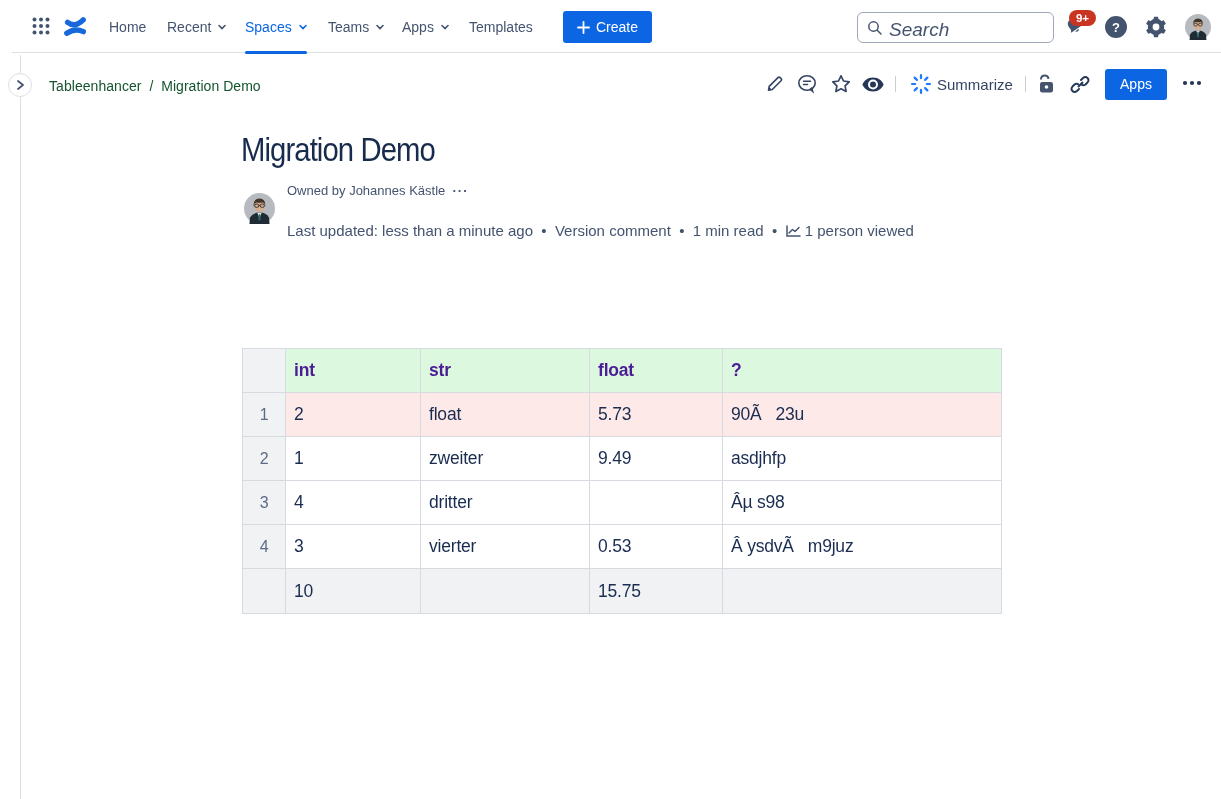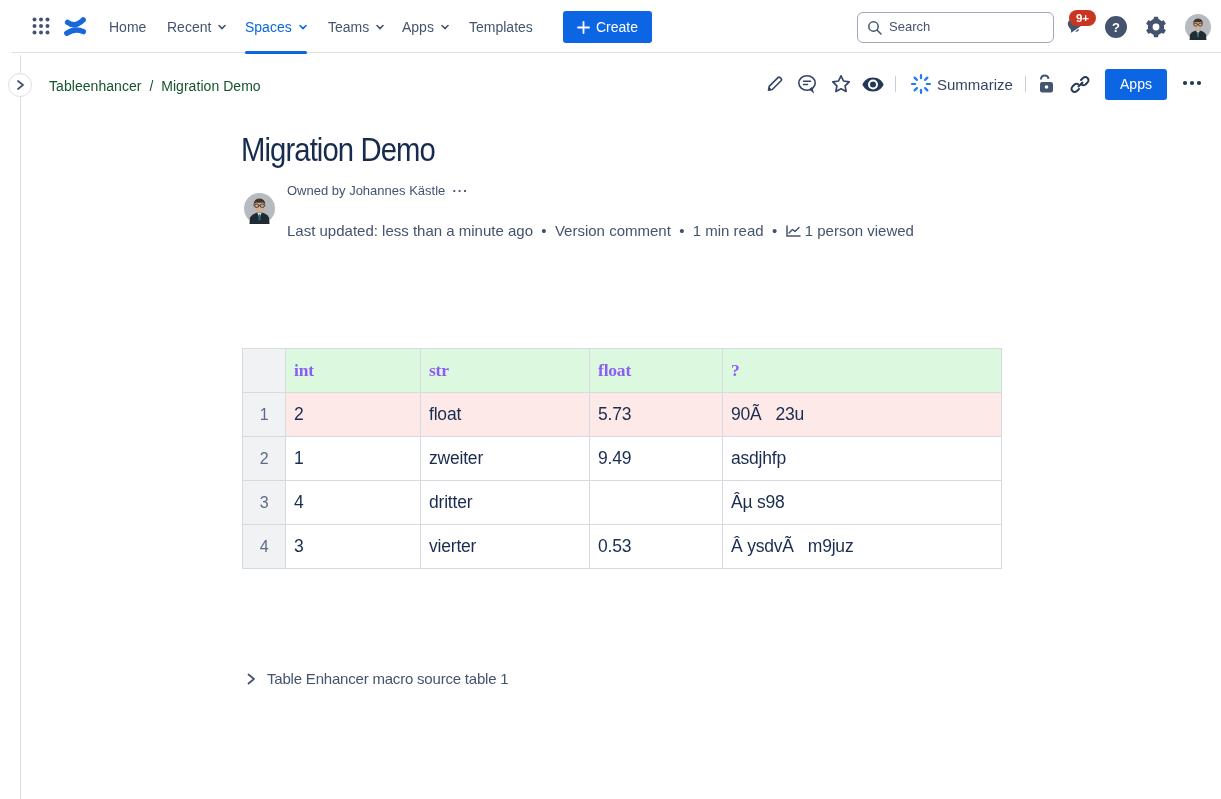--- a/index.html
+++ b/index.html
@@ -12,40 +12,40 @@
 #topbar { position:absolute; left:12px; top:0; width:1221px; height:53px;
   background:#fff; border-bottom:1px solid #DCDFE4; }
 .navitem { position:absolute; top:0; height:54px; line-height:54px;
   font-size:14px; font-weight:500; color:#44546F; white-space:nowrap; }
 .chev { display:inline-block; width:8px; height:8px; margin-left:7px; position:relative; top:-1px;}
 #createbtn { position:absolute; left:551px; top:11px; width:89px; height:32px;
   background:#0C66E4; border-radius:3px; color:#fff; font-size:14px; font-weight:500;
   text-align:center; line-height:32px; }
 #searchbox { position:absolute; left:845px; top:12px; width:197px; height:31px;
   border:1px solid #9FA8B8; border-radius:6px; background:#fff; }
-#searchbox span { position:absolute; left:31px; top:5.5px; font-size:13px; color:#44546F; }
+#searchbox span { position:absolute; left:31px; top:5.5px; font-size:19px; color:#44546F;font-style:italic; }
 
 
 #leftline { position:absolute; left:20px; top:55px; width:1px; height:744px; background:#DCDFE4; }
 #expandbtn { position:absolute; left:8px; top:73px; width:24px; height:24px; border-radius:50%;
   background:#fff; border:1px solid #DCDFE4; }
 #crumbs { position:absolute; left:49px; top:78px; font-size:14px; color:#14532d; letter-spacing:0.05px;}
 
 
 #title { position:absolute; left:241px; top:131.5px; font-size:32.5px; font-weight:500;
   color:#172B4D; letter-spacing:-1px; transform:scaleX(0.9); transform-origin:left; white-space:nowrap; }
 #byline1 { position:absolute; left:287px; top:183px; font-size:13px; color:#44546F; }
 #byline2 { position:absolute; left:287px; top:222px; font-size:15px; color:#44546F;text-align:center; }
 
 
 #tbl { position:absolute; left:242px; top:348px; border-collapse:collapse;
   font-size:17.5px; letter-spacing:-0.2px; color:#1A2C50; }
 #tbl td, #tbl th { border:1px solid #D7DBE1; padding:0 0 0 8px; text-align:left;
   height:44px; vertical-align:middle; font-weight:400; }
-#tbl th { background:#DCF9E0; font-weight:700; color:#8b5cf6;font-family:Liberation Serif, serif; }
+#tbl th { background:#DCF9E0; font-weight:700; color:#4c1d95; }
 #tbl td.num { background:#F1F2F4; text-align:center; color:#5D6B85; padding:0; font-size:16px;}
 #tbl th.num { background:#F1F2F4; }
 #tbl tr.r1 td { background:#FDE9E8; }
 #tbl tr.r1 td.num { background:#F1F2F4; }
 #tbl tr.foot td { background:#F1F2F4; height:45px; }
 
 
 #expand { position:absolute; left:246px; top:670px; font-size:15px; letter-spacing:-0.2px; color:#44546F; }
 </style>
 </head>
@@ -258,21 +258,24 @@
           <td></td>
           <td>Âµ s98</td>
     </tr>
     <tr>
       <td class="num">4</td>
           <td>3</td>
           <td>vierter</td>
           <td>0.53</td>
           <td>Â ysdvÃ&nbsp;&nbsp;&nbsp;m9juz</td>
     </tr>
+    <tr class="foot">
+      <td class="num"></td>
+          <td>10</td>
+          <td></td>
+          <td>15.75</td>
+          <td></td>
+    </tr>
   </tbody>
     </table>
 
-  <div id="expand">
-    <svg width="10" height="14" viewBox="0 0 10 14" style="vertical-align:-2px;margin-right:11px">
-      <path d="M2.5 2.5 L8 7 L2.5 11.5" fill="none" stroke="#44546F" stroke-width="1.8" stroke-linecap="round" stroke-linejoin="round"></path>
-    </svg>Table Enhancer macro source table 1</div>
 
 </div>
 
 </body></html>

